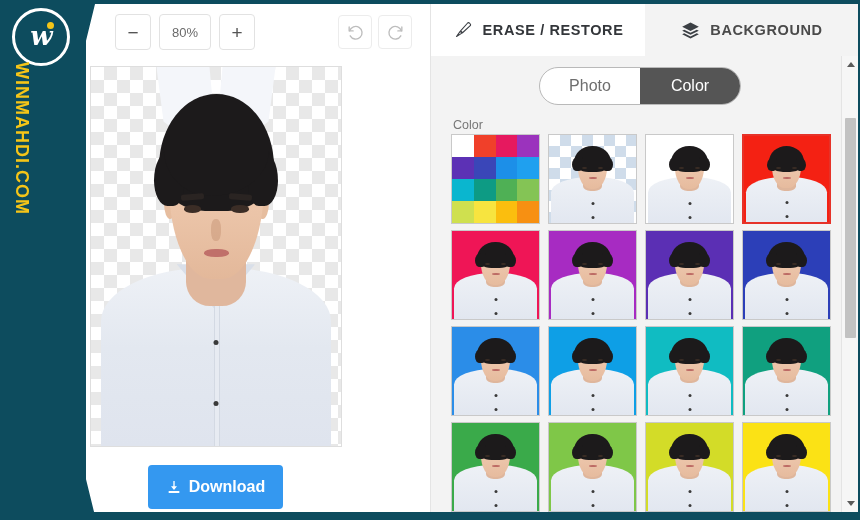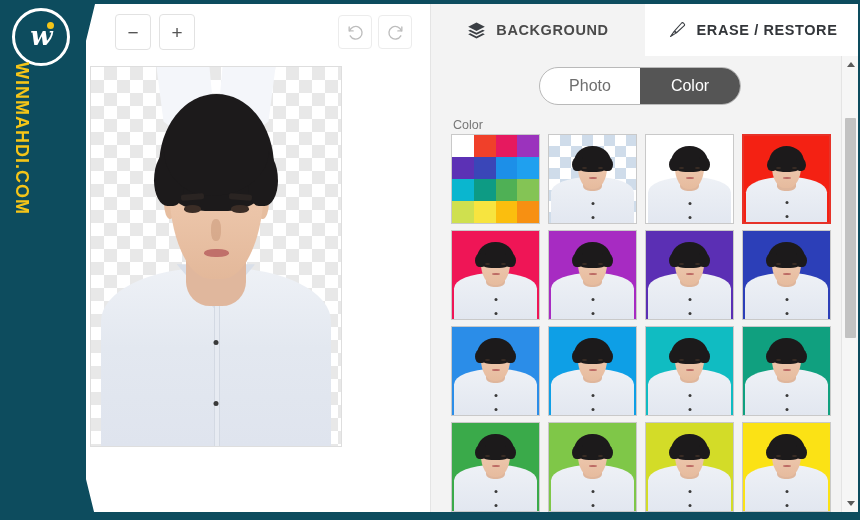--- a/index.html
+++ b/index.html
@@ -525,20 +525,23 @@
 <div id="root">
 
   <div class="app-window">
 
     <div class="editor-pane">
 
       <div class="toolbar">
         <div class="zoom-group">
           <div class="tool-btn">
             <span>−</span>
+          </div>
+          <div class="zoom-value">
+            <span>80%</span>
           </div>
           <div class="tool-btn">
             <span>+</span>
           </div>
         </div>
 
         <div class="history-group">
           <div class="hist-btn">
             <span>
               <svg width="19" height="19" viewBox="0 0 24 24" fill="none" stroke="#bdbdbd" stroke-width="1.7" stroke-linecap="round" stroke-linejoin="round">
@@ -574,43 +577,52 @@
           <div class="p-bangs"></div>
           <div class="p-brow-l"></div>
           <div class="p-brow-r"></div>
           <div class="p-eye-l"></div>
           <div class="p-eye-r"></div>
           <div class="p-nose"></div>
           <div class="p-mouth"></div>
         </div>
       </div>
 
+      <div class="download-btn">
+        <span>
+          <svg width="16" height="16" viewBox="0 0 24 24" fill="#ffffff">
+            <path d="M11 3h2v8h3.5L12 16.5 7.5 11H11V3z"></path>
+            <path d="M4 18h16v3H4z"></path>
+          </svg>
+        </span>
+        <span>Download</span>
+      </div>
     </div>
 
     <div class="side-panel">
 
       <div class="tabs">
+        <div class="tab active">
+          <span>
+            <svg width="20" height="20" viewBox="0 0 24 24" fill="none" stroke="#3b3f44" stroke-width="1.3" stroke-linejoin="round">
+              <path d="M19.6 3.6c-.7-.7-1.6-.5-2.3.3L9.1 13l2.3 2.3 9-8.2c.9-.8 1-1.7.2-2.4l-1-1.1z"></path>
+              <path d="M8.6 13.6 4.2 19.8l6.5-4.1-2.1-2.1z"></path>
+            </svg>
+          </span>
+          <span>ERASE / RESTORE</span>
+        </div>
         <div class="tab">
           <span>
             <svg width="19" height="19" viewBox="0 0 24 24" fill="#3b3f44">
               <path d="M12 2 1.5 7.3 12 12.6l10.5-5.3L12 2z"></path>
               <path d="M1.5 12.2 12 17.5l10.5-5.3-2.6-1.3L12 14.9 4.1 10.9l-2.6 1.3z"></path>
               <path d="M1.5 16.8 12 22.1l10.5-5.3-2.6-1.3L12 19.5l-7.9-4-2.6 1.3z"></path>
             </svg>
           </span>
           <span>BACKGROUND</span>
-        </div>
-        <div class="tab active">
-          <span>
-            <svg width="20" height="20" viewBox="0 0 24 24" fill="none" stroke="#3b3f44" stroke-width="1.3" stroke-linejoin="round">
-              <path d="M19.6 3.6c-.7-.7-1.6-.5-2.3.3L9.1 13l2.3 2.3 9-8.2c.9-.8 1-1.7.2-2.4l-1-1.1z"></path>
-              <path d="M8.6 13.6 4.2 19.8l6.5-4.1-2.1-2.1z"></path>
-            </svg>
-          </span>
-          <span>ERASE / RESTORE</span>
         </div>
       </div>
 
       <div class="panel-body">
 
         <div class="seg-toggle">
           <div class="seg">
             <span>Photo</span>
           </div>
           <div class="seg active">

